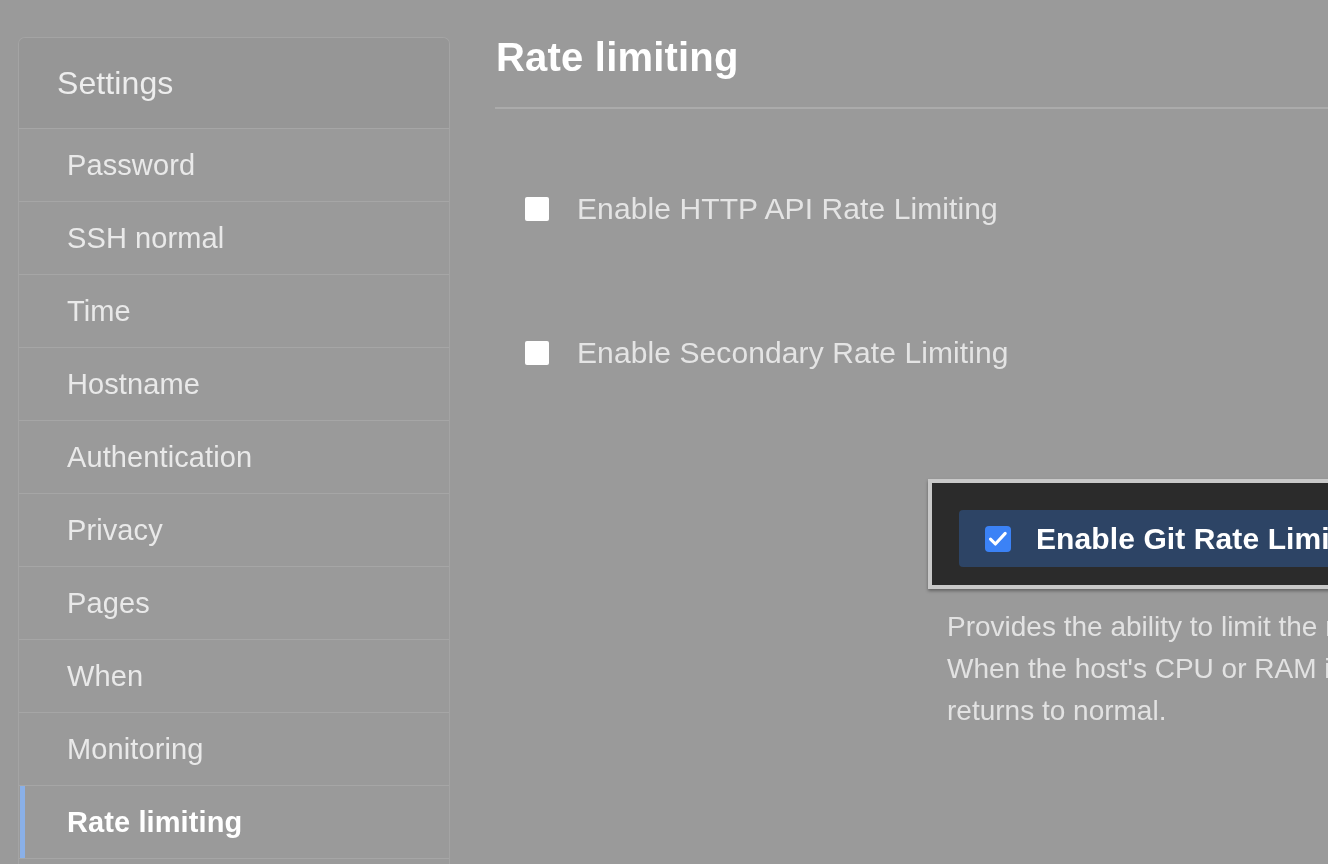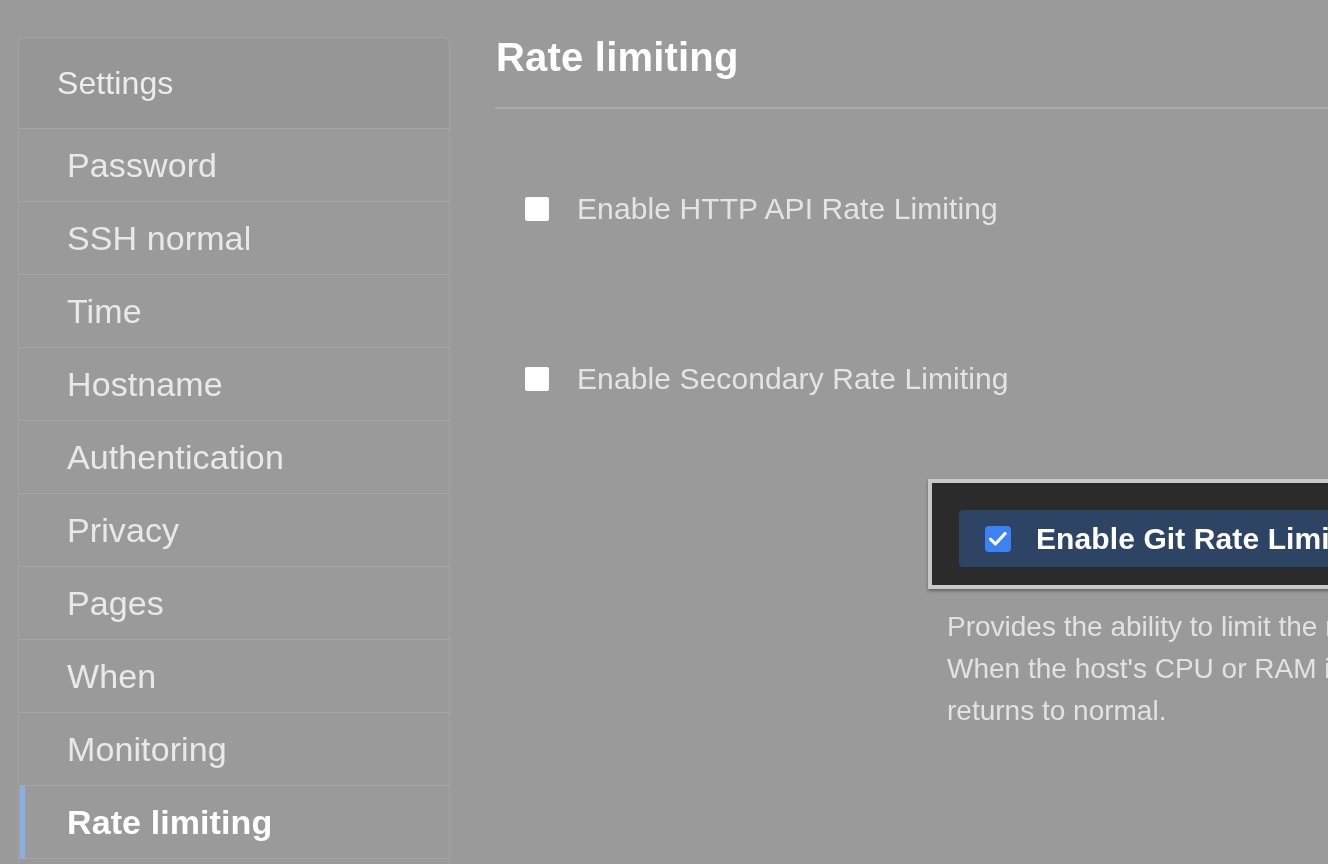--- a/index.html
+++ b/index.html
@@ -53,21 +53,21 @@
   .side-item {
     position: relative;
     height: 73px;
     box-sizing: border-box;
     display: flex;
     align-items: center;
     padding-left: 48px;
     border-bottom: 1px solid #a6a6a6;
     background: #9a9a9a;
     color: #e9e9e9;
-    font-size: 34px;
+    font-size: 29px;
     font-weight: 400;
     letter-spacing: 0.1px;
     cursor: pointer;
   }
   .side-item.active {
     color: #ffffff;
     font-weight: 700;
     padding-left: 48px;
   }
   .side-item.active::before {
@@ -112,21 +112,21 @@
   }
 
   
   .check-row {
     position: absolute;
     display: flex;
     align-items: center;
     white-space: nowrap;
   }
   #row-http  { left: 75px; top: 192px; }
-  #row-sec   { left: 75px; top: 362px; }
+  #row-sec   { left: 75px; top: 336px; }
 
   .box {
     width: 24px;
     height: 24px;
     flex: 0 0 auto;
     background: #ffffff;
     border-radius: 2px;
     display: inline-block;
   }
   .check-label {

